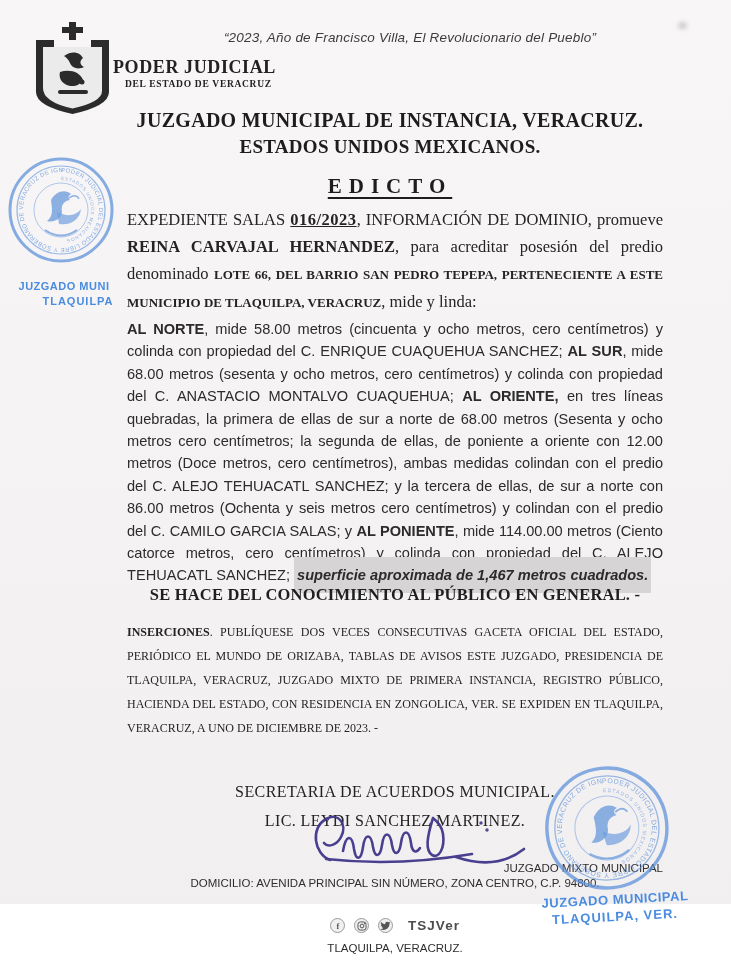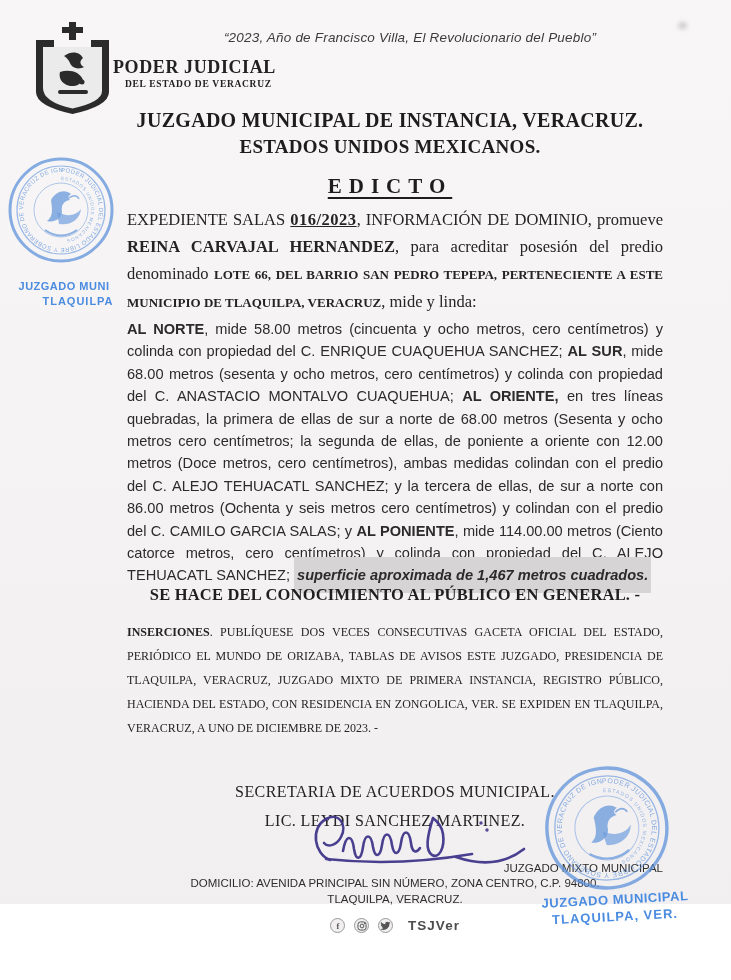--- a/index.html
+++ b/index.html
@@ -46,21 +46,21 @@
     font-weight:bold; font-size:16.5px; color:#1f1f1f; letter-spacing:.2px; }
 
   
   .centerline { position:absolute; left:127px; width:536px; text-align:center; }
   .secretaria { top:783px; font-size:16px; letter-spacing:.4px; color:#232323; }
   .lic { top:812px; font-size:16px; letter-spacing:.4px; color:#232323; }
   .sig-svg { position:absolute; top:808px; left:296px; z-index:5; }
   .mini { font-family:"Liberation Sans", sans-serif; font-size:11.5px; color:#2e2e2e; }
   .mixto { top:862px;text-align:right; }
   .domicilio { top:877px; }
-  .citytail { top:893px; }
+  .citytail { top:942px; }
 
   
   .stamp-svg { position:absolute; opacity:.88; }
   .stamp-left-svg { top:148px; left:6px; }
   .stamp-right-svg { top:760px; left:538px; transform:rotate(-6deg); }
   .stamp-label { position:absolute; font-family:"Liberation Sans", sans-serif;
     color:#4a8ce0; font-weight:bold; text-align:center; }
   .sl1 { top:280px; left:14px; width:100px; font-size:11px; letter-spacing:.5px; }
   .sl2 { top:295px; left:28px; width:100px; font-size:11px; letter-spacing:1px; }
   .sr1 { top:892px; left:535px; width:160px; font-size:13px; letter-spacing:.5px; transform:rotate(-3deg); }

